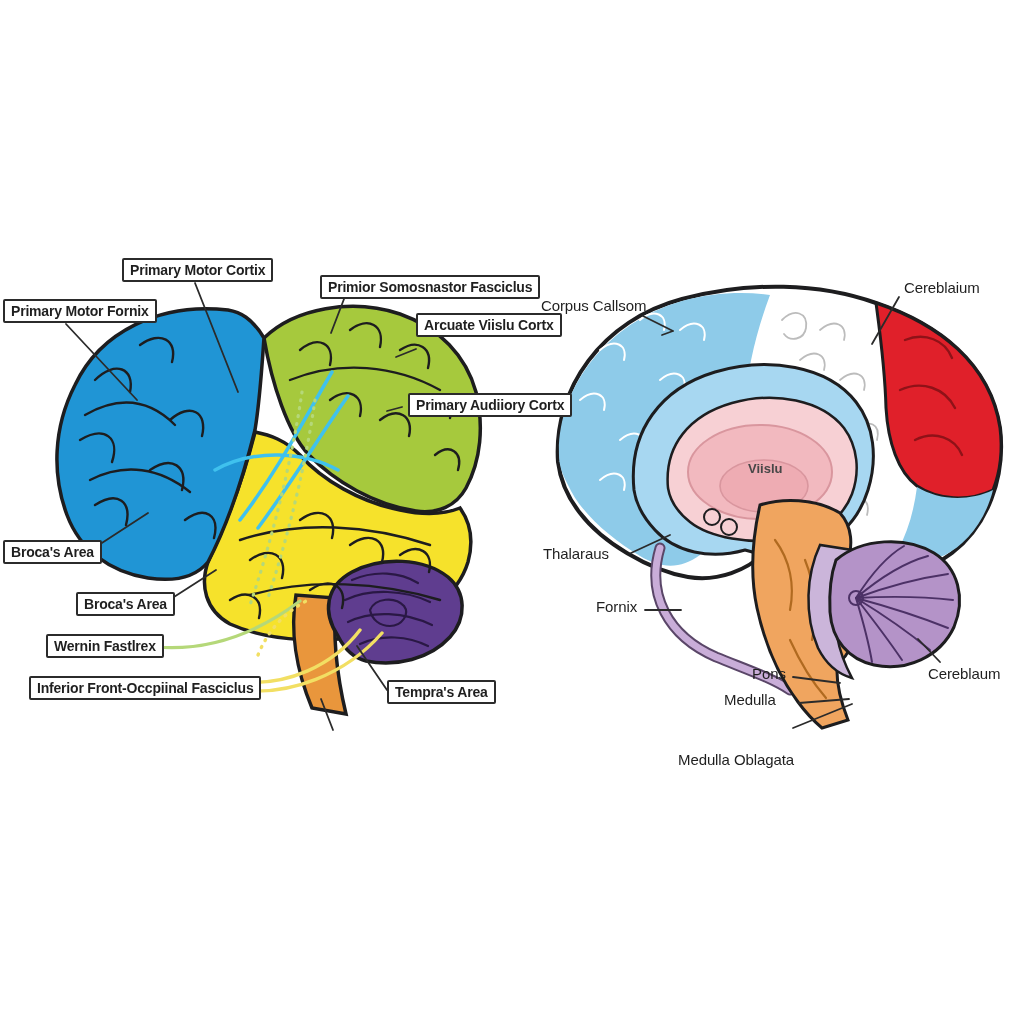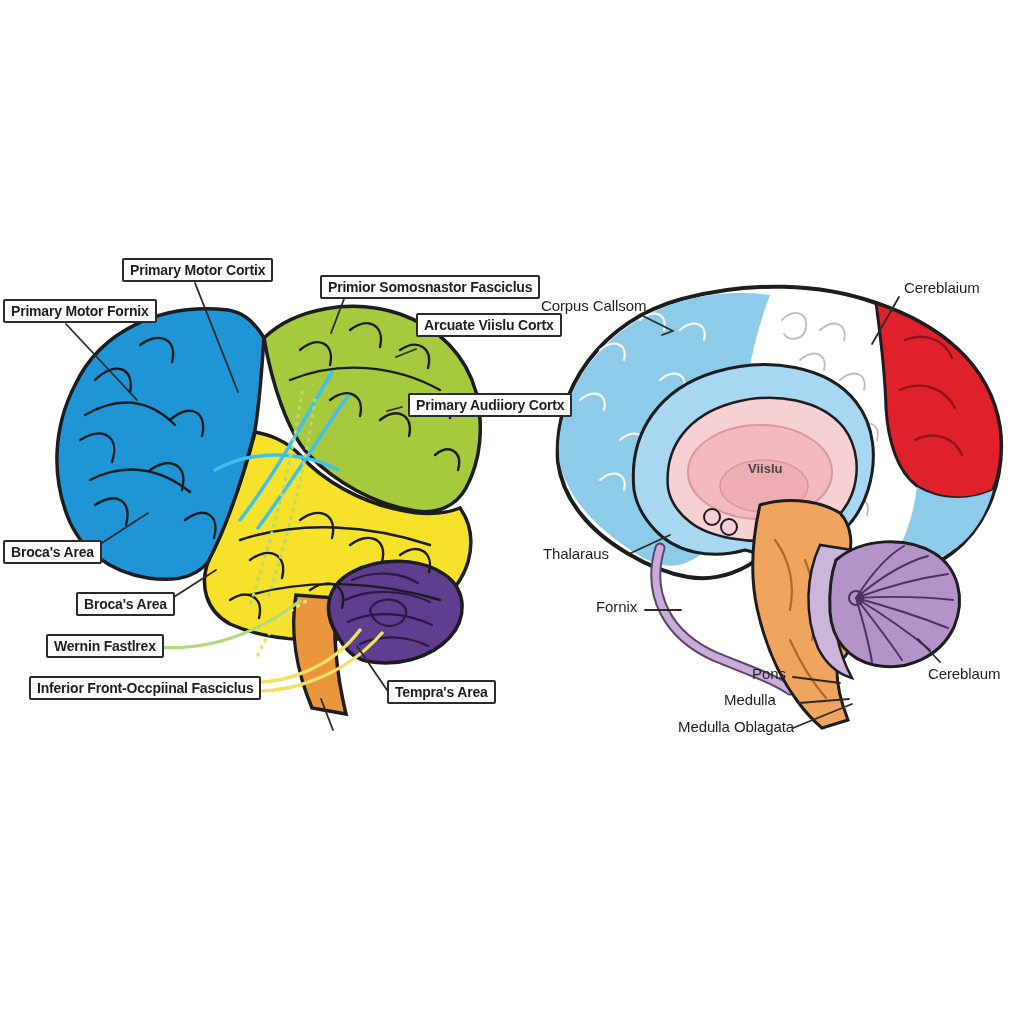--- a/index.html
+++ b/index.html
@@ -190,16 +190,16 @@
   <div class="lbl box" style="left:29px;top:676px">Inferior Front-Occpiinal Fasciclus</div>
   <div class="lbl box" style="left:387px;top:680px">Tempra's Area</div>
 
   <div class="lbl plain" style="left:541px;top:297px">Corpus Callsom</div>
   <div class="lbl plain" style="left:904px;top:279px">Cereblaium</div>
   <div class="lbl small" style="left:748px;top:461px">Viislu</div>
   <div class="lbl plain" style="left:543px;top:545px">Thalaraus</div>
   <div class="lbl plain" style="left:596px;top:598px">Fornix</div>
   <div class="lbl plain" style="left:752px;top:665px">Pons</div>
   <div class="lbl plain" style="left:724px;top:691px">Medulla</div>
-  <div class="lbl plain" style="left:678px;top:718px">Medulla Oblagata</div>
+  <div class="lbl plain" style="left:678px;top:751px">Medulla Oblagata</div>
   <div class="lbl plain" style="left:928px;top:665px">Cereblaum</div>
 
 </div>
 
 </body></html>

